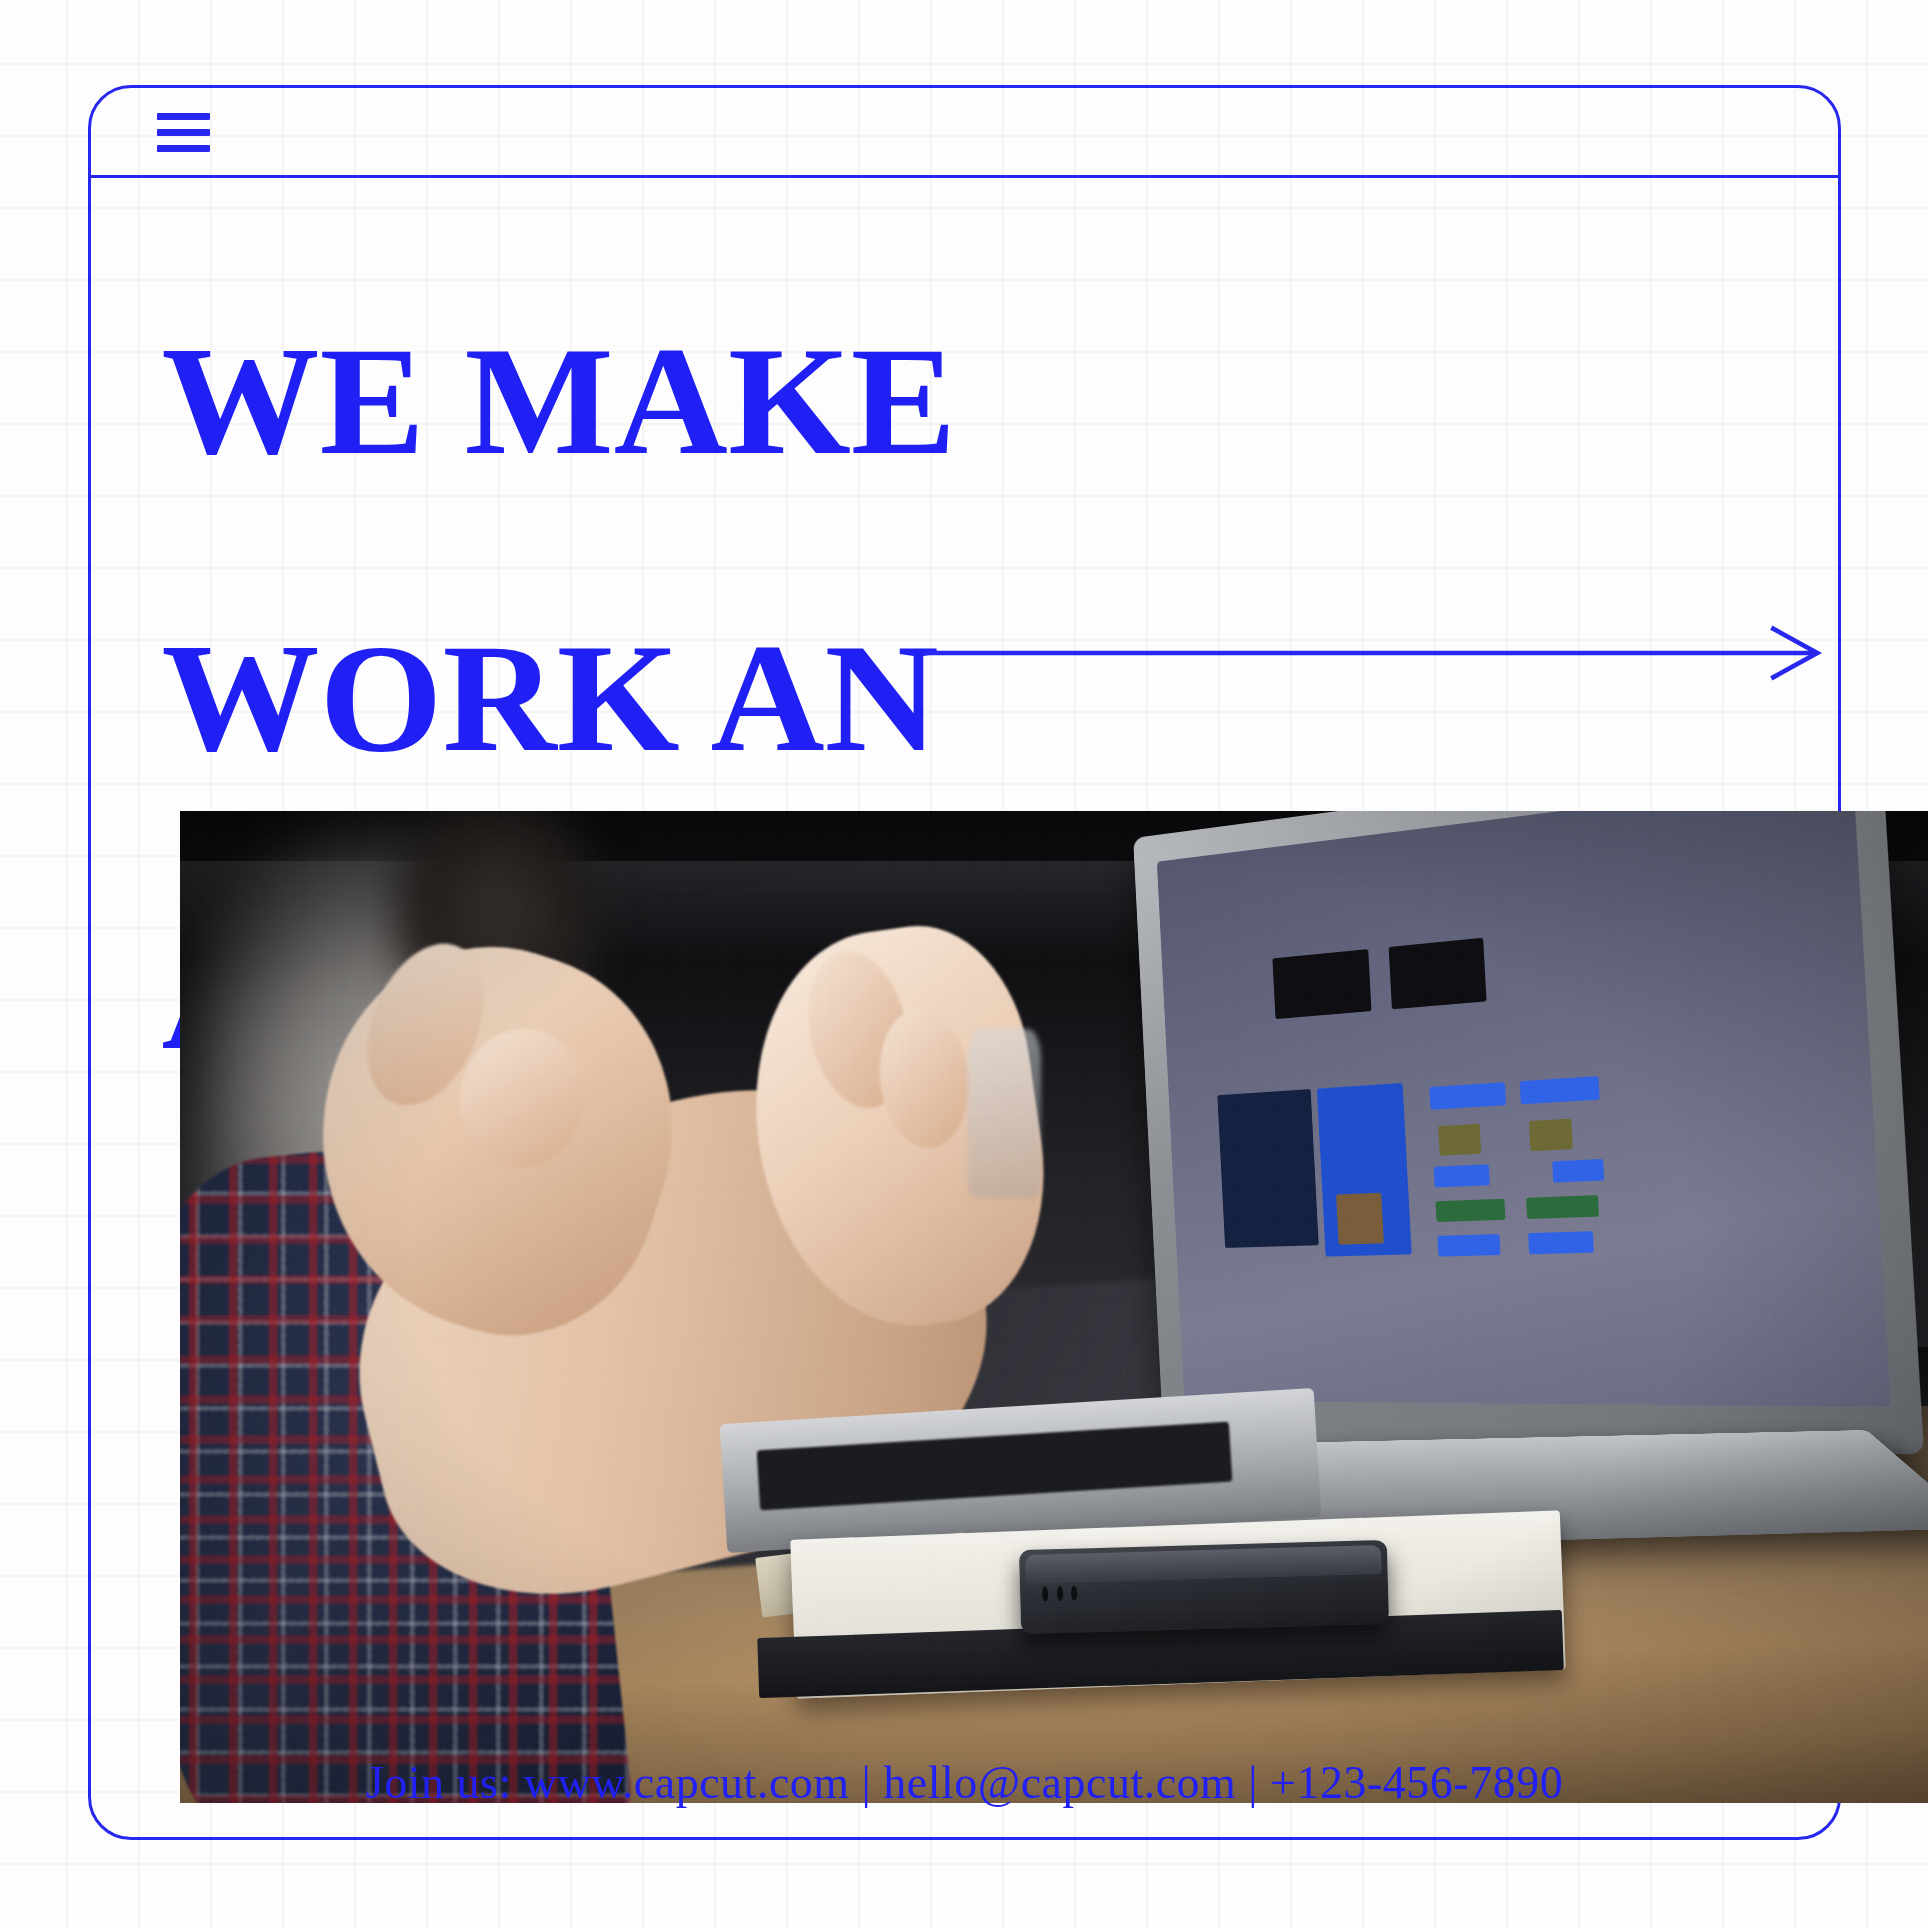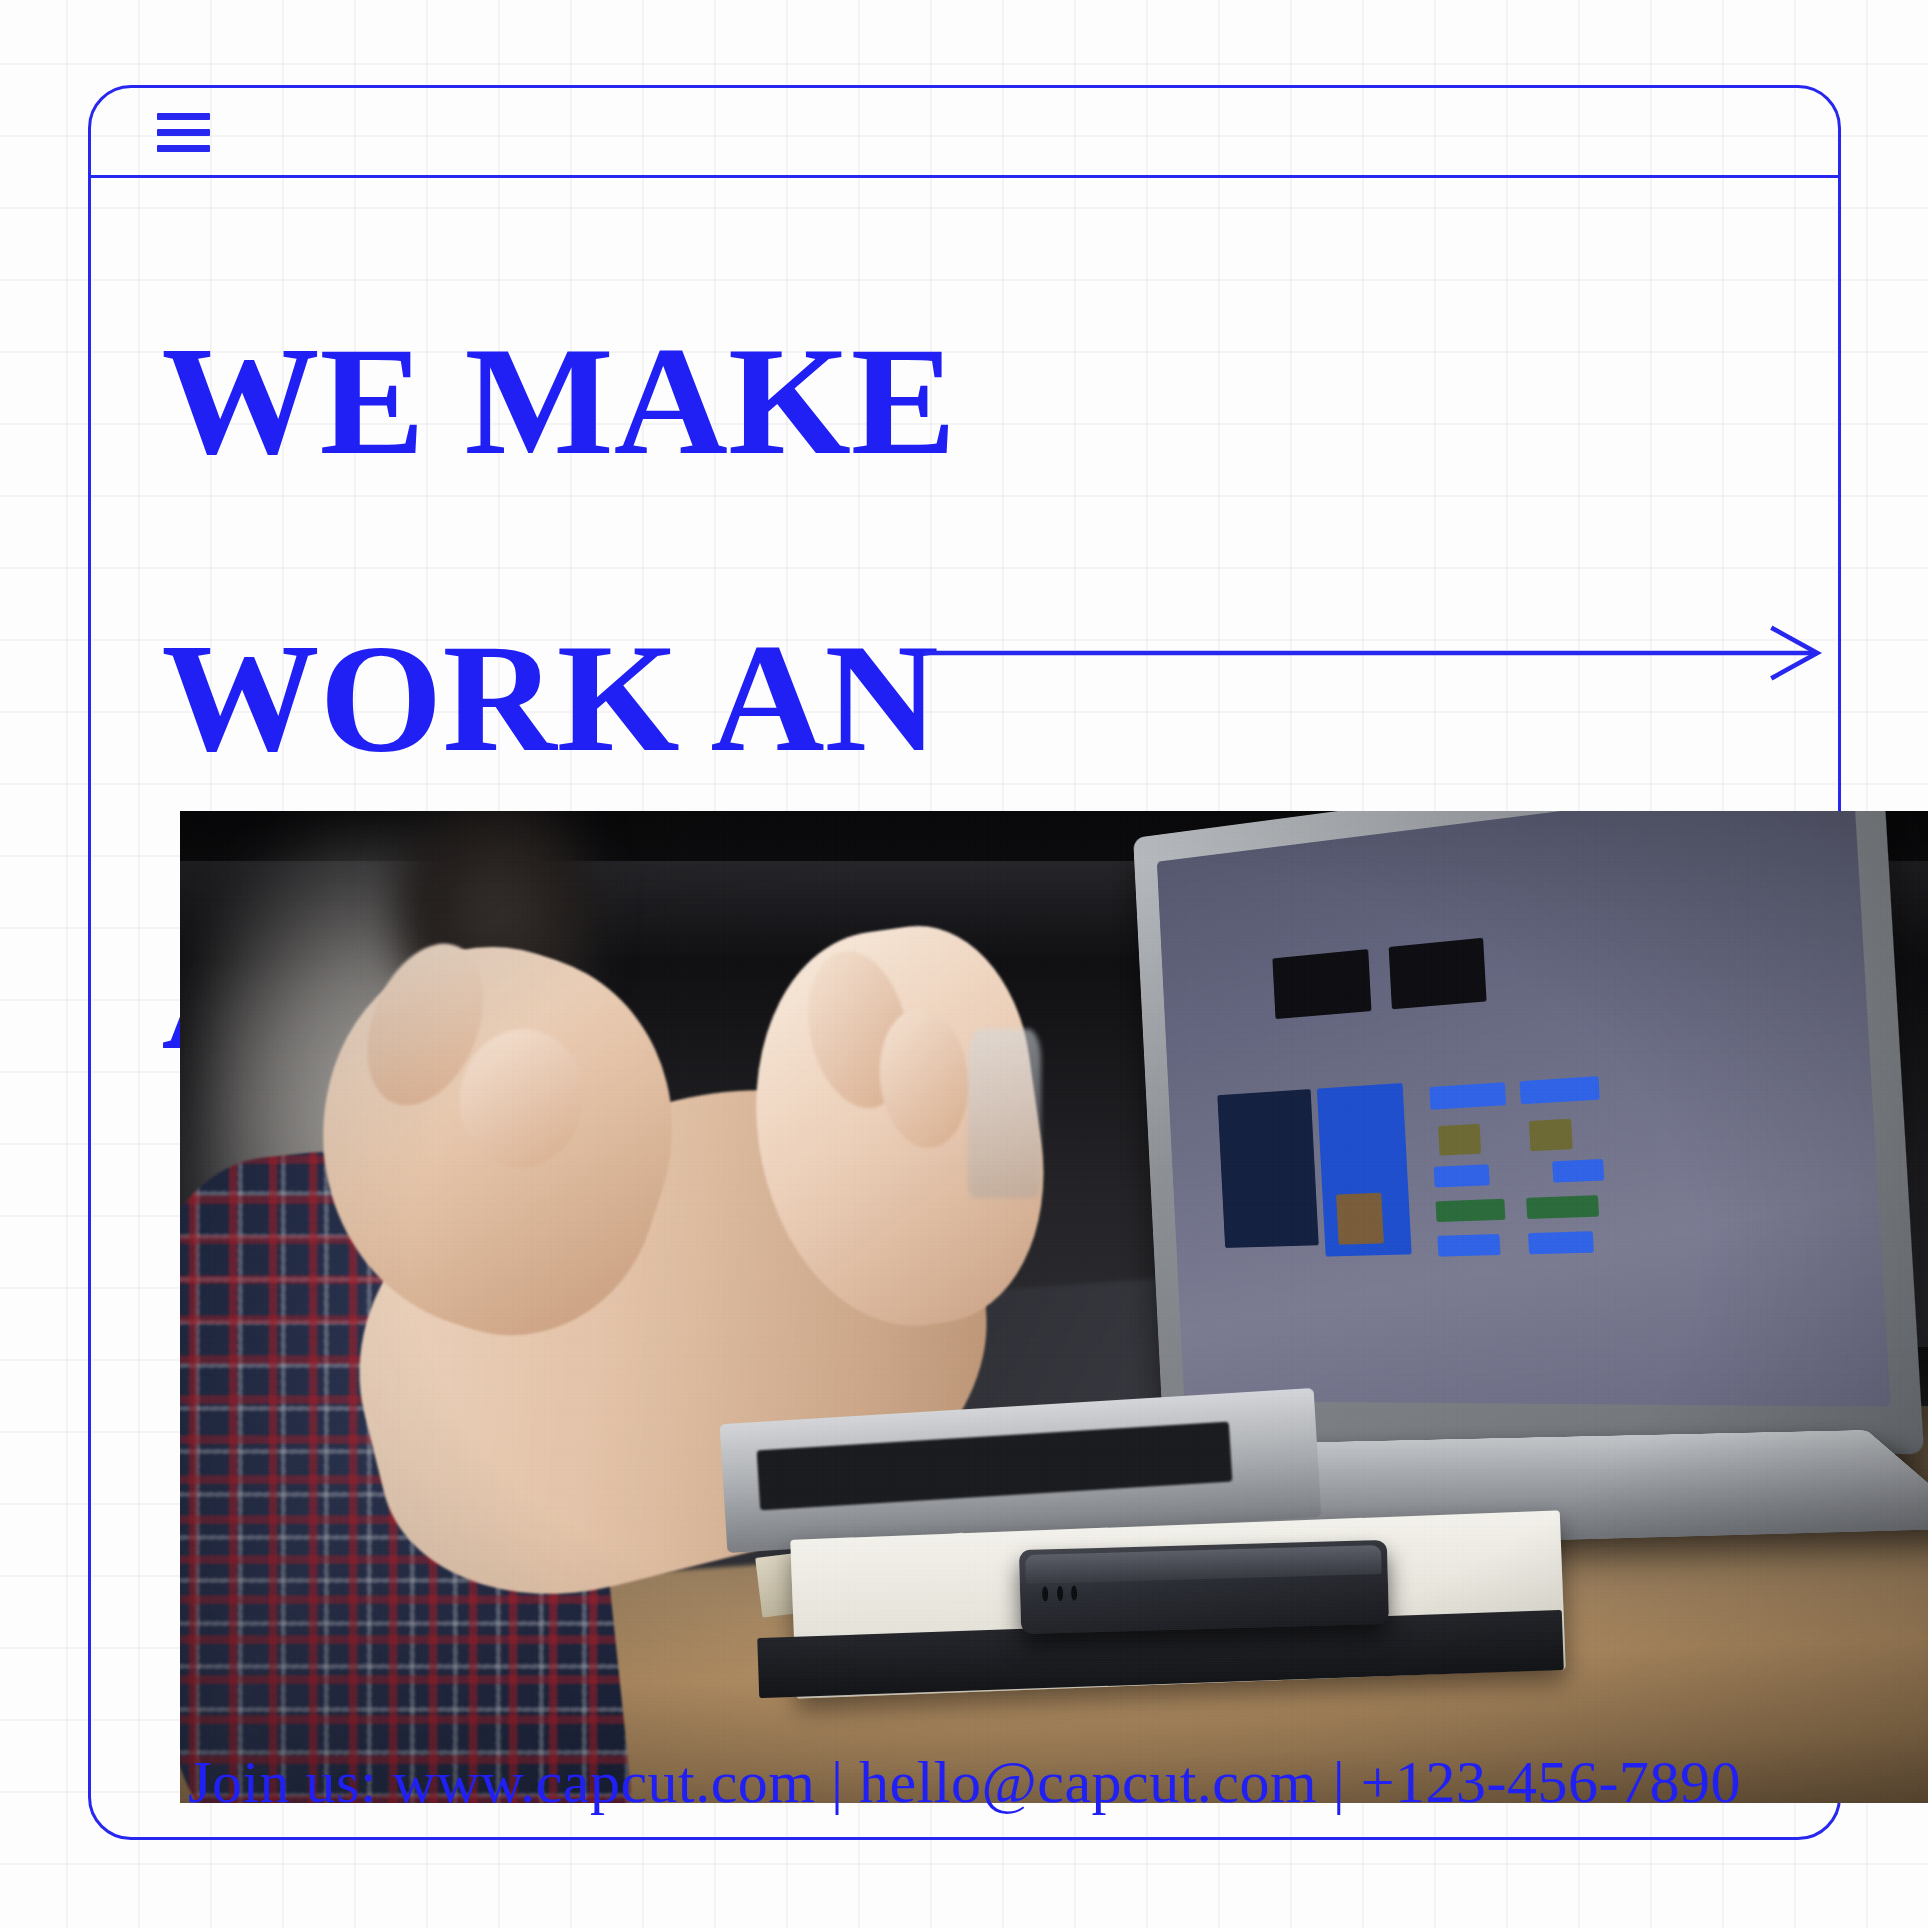--- a/index.html
+++ b/index.html
@@ -417,21 +417,21 @@
     width: 100%;
     height: 113px;
     display: flex;
     align-items: center;
     justify-content: center;
   }
   .footer-text {
     color: #2020f5;
     font-family: "Liberation Serif", "DejaVu Serif", serif;
     font-weight: 400;
-    font-size: 60px;
+    font-size: 46px;
     letter-spacing: 0.5px;
     white-space: nowrap;
     font-variant-numeric: oldstyle-nums;
   }
 </style>
 </head>
 <body>
 
 <div id="stage">
 

